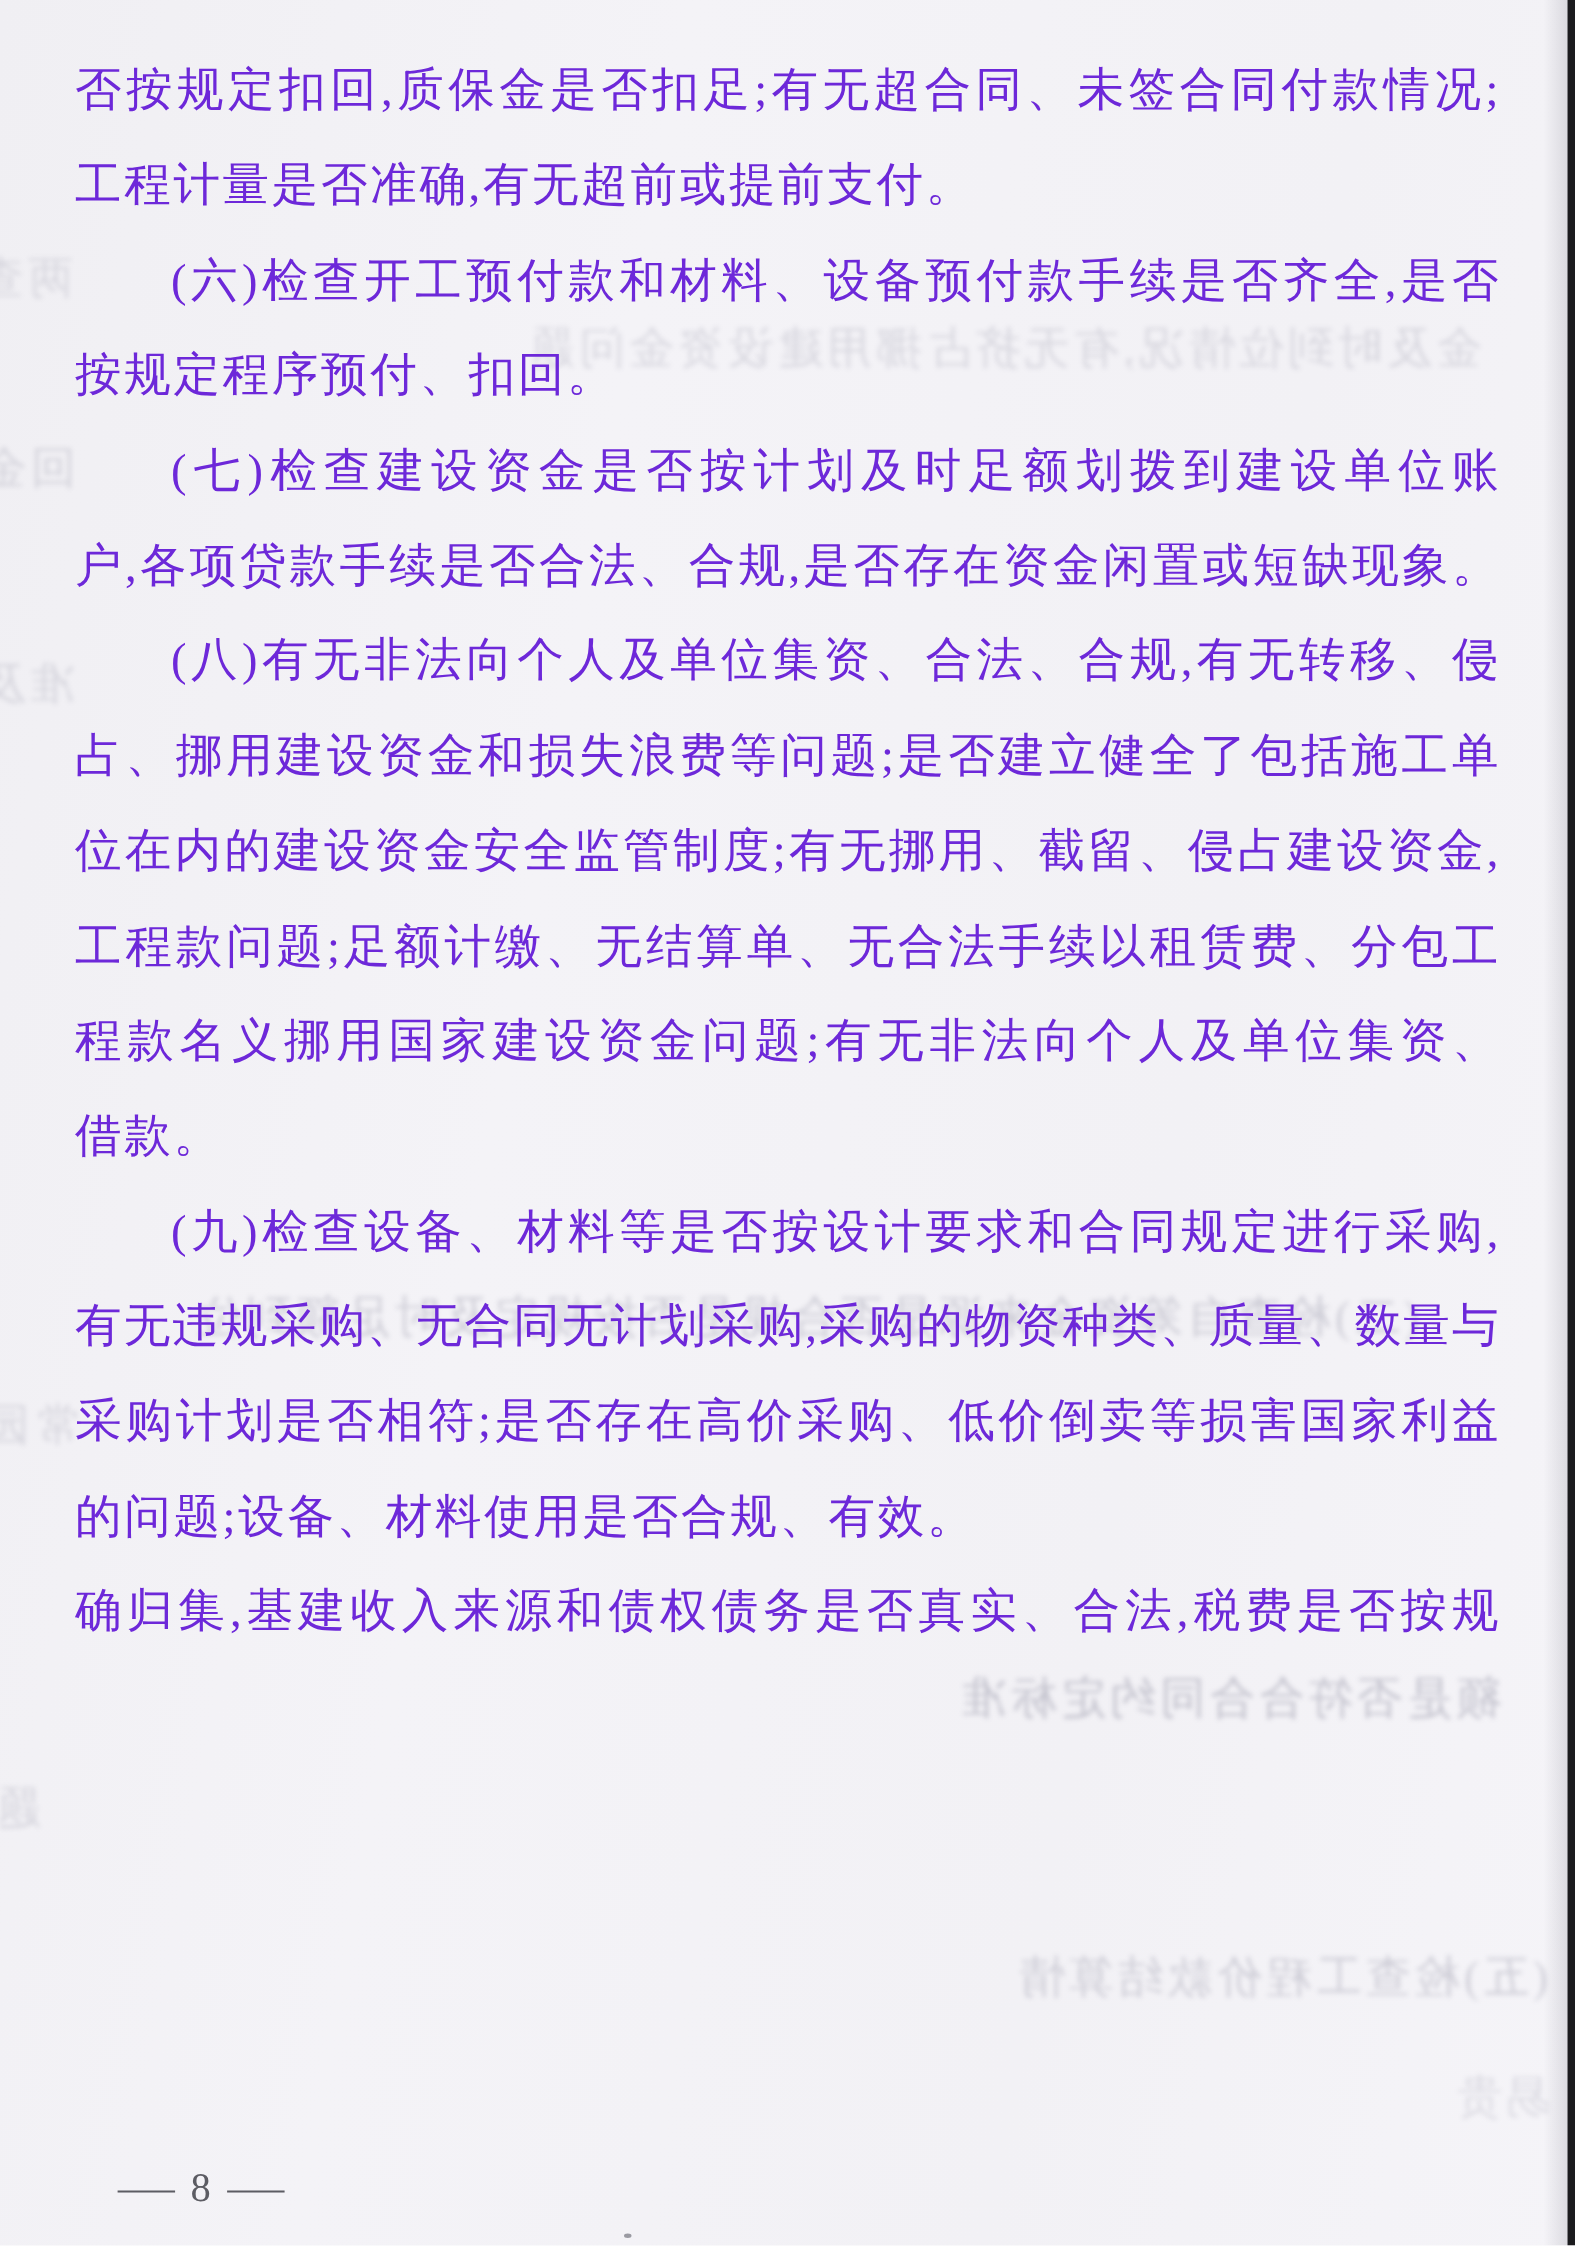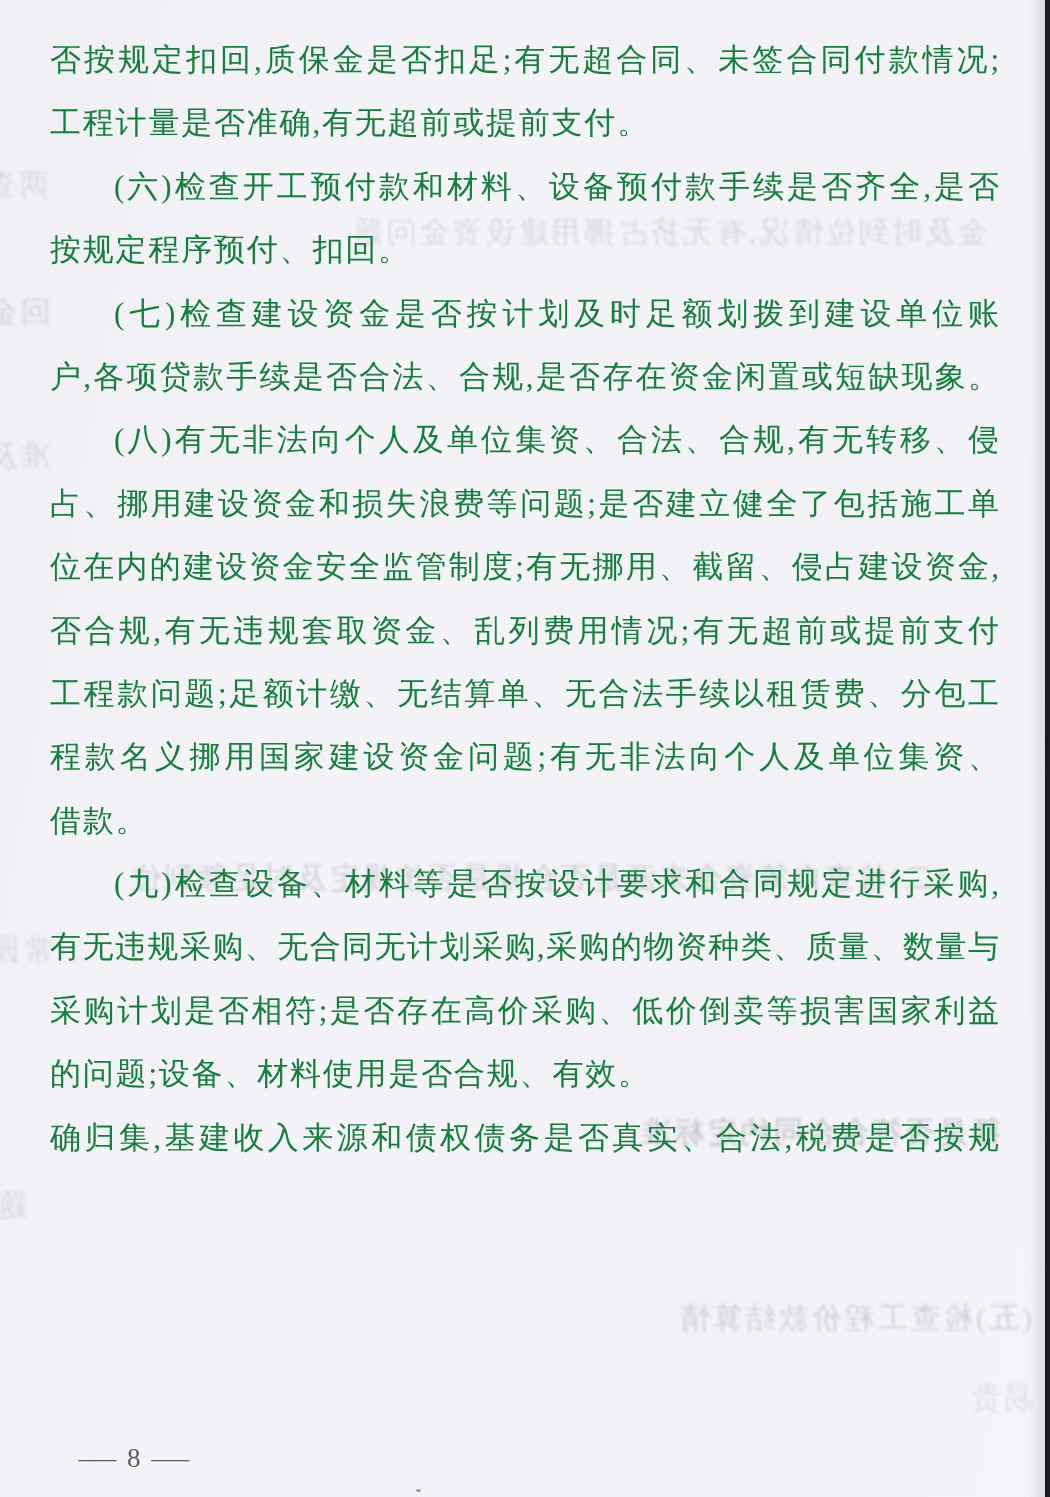--- a/index.html
+++ b/index.html
@@ -4,21 +4,21 @@
 <style>
   html,body{margin:0;padding:0;}
   body{
     width:1050px;height:1497px;position:relative;overflow:hidden;
     background:linear-gradient(100deg,#f0eff3 0%,#f4f3f7 35%,#f2f1f5 70%,#f5f4f8 100%);
     font-family:"Liberation Serif","DejaVu Serif",serif;
   }
   .paper{position:absolute;inset:0;}
   .content{
     position:absolute;left:50px;top:28px;width:950px;
-    color:#15803d;font-size:31px;font-family:Liberation Serif, serif;
+    color:#6d28d9;font-size:31px;font-family:Liberation Serif, serif;
   }
   .line{
     height:63.4px;line-height:63.4px;
     text-align:justify;text-align-last:justify;
     letter-spacing:1px;white-space:nowrap;
   }
   .line.indent{padding-left:64px;}
   .line.short{text-align-last:left;letter-spacing:1.8px;}
   .ghost{
     position:absolute;white-space:nowrap;
@@ -60,21 +60,20 @@
   <div class="content">
     <div class="line">否按规定扣回,质保金是否扣足;有无超合同、未签合同付款情况;</div>
     <div class="line short">工程计量是否准确,有无超前或提前支付。</div>
     <div class="line indent">(六)检查开工预付款和材料、设备预付款手续是否齐全,是否</div>
     <div class="line short">按规定程序预付、扣回。</div>
     <div class="line indent">(七)检查建设资金是否按计划及时足额划拨到建设单位账</div>
     <div class="line">户,各项贷款手续是否合法、合规,是否存在资金闲置或短缺现象。</div>
     <div class="line indent">(八)有无非法向个人及单位集资、合法、合规,有无转移、侵</div>
     <div class="line">占、挪用建设资金和损失浪费等问题;是否建立健全了包括施工单</div>
     <div class="line">位在内的建设资金安全监管制度;有无挪用、截留、侵占建设资金,</div>
-    <div class="line">否合规,有无违规套取资金、乱列费用情况;有无超前或提前支付</div>
     <div class="line">工程款问题;足额计缴、无结算单、无合法手续以租赁费、分包工</div>
     <div class="line">程款名义挪用国家建设资金问题;有无非法向个人及单位集资、</div>
     <div class="line short">借款。</div>
     <div class="line indent">(九)检查设备、材料等是否按设计要求和合同规定进行采购,</div>
     <div class="line">有无违规采购、无合同无计划采购,采购的物资种类、质量、数量与</div>
     <div class="line">采购计划是否相符;是否存在高价采购、低价倒卖等损害国家利益</div>
     <div class="line short">的问题;设备、材料使用是否合规、有效。</div>
     <div class="line">确归集,基建收入来源和债权债务是否真实、合法,税费是否按规</div>
   </div>
 

